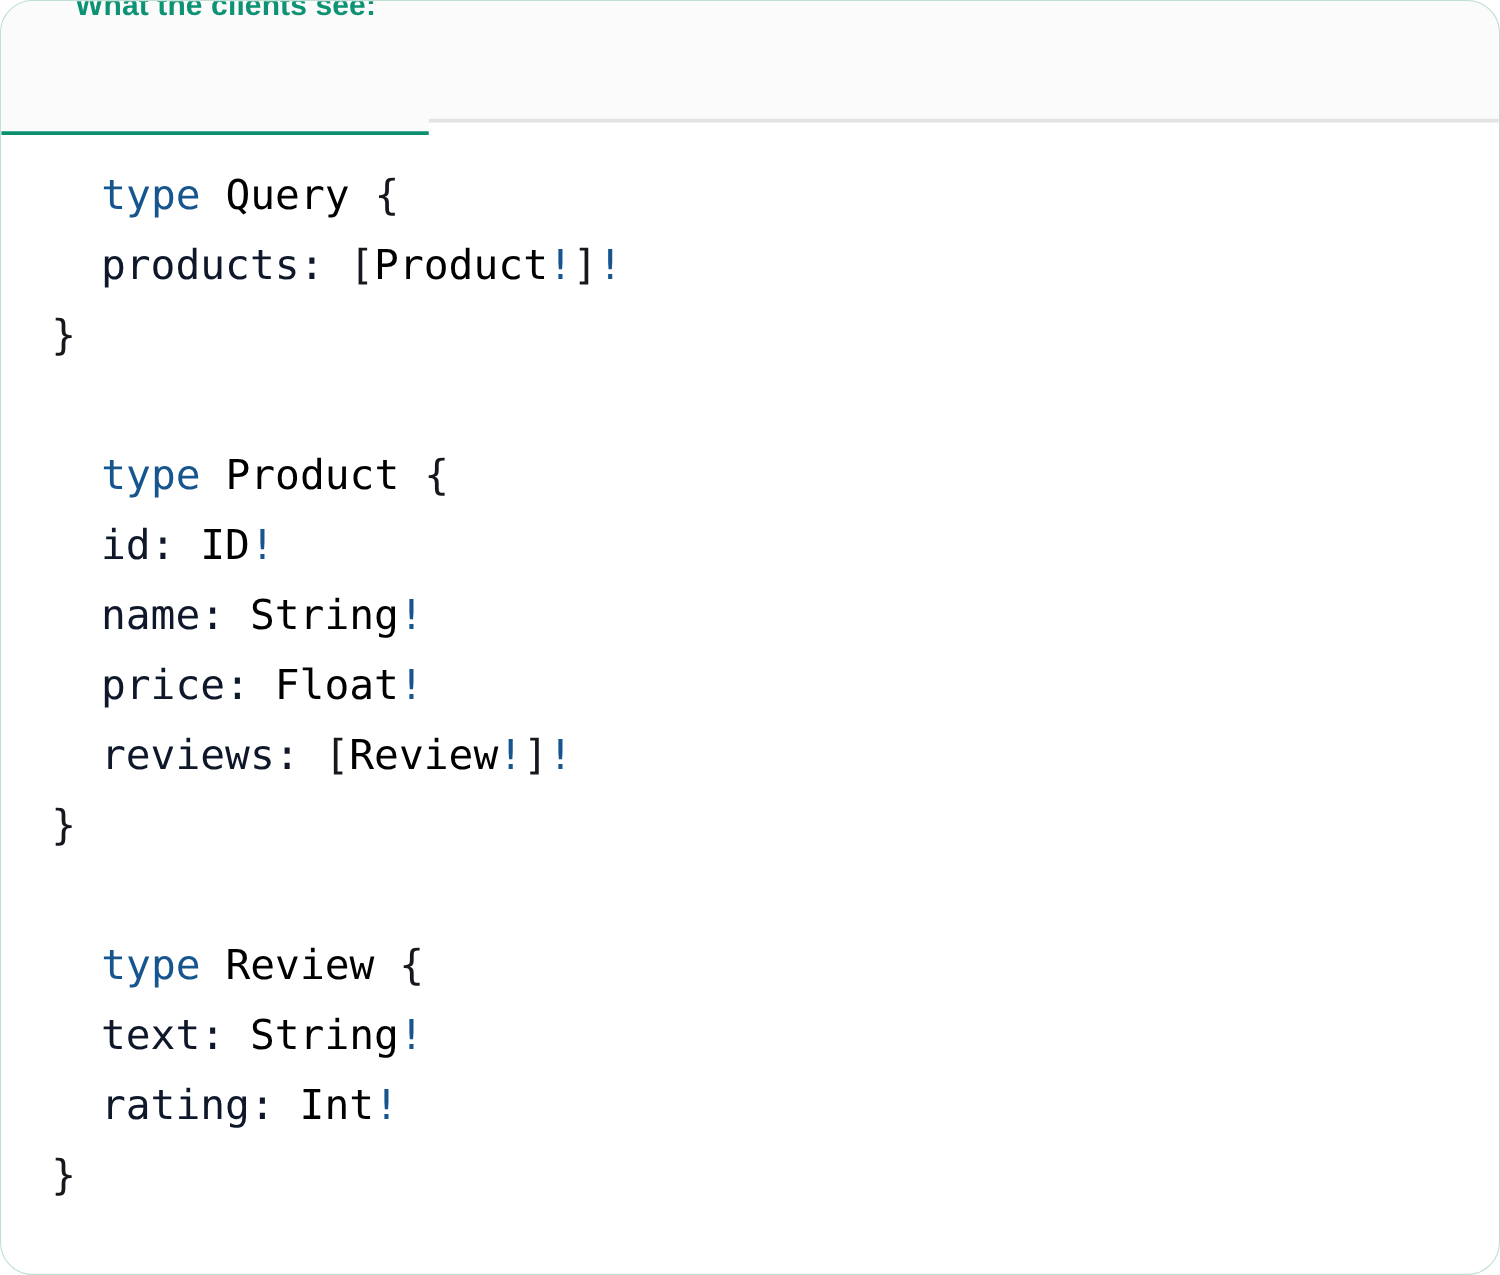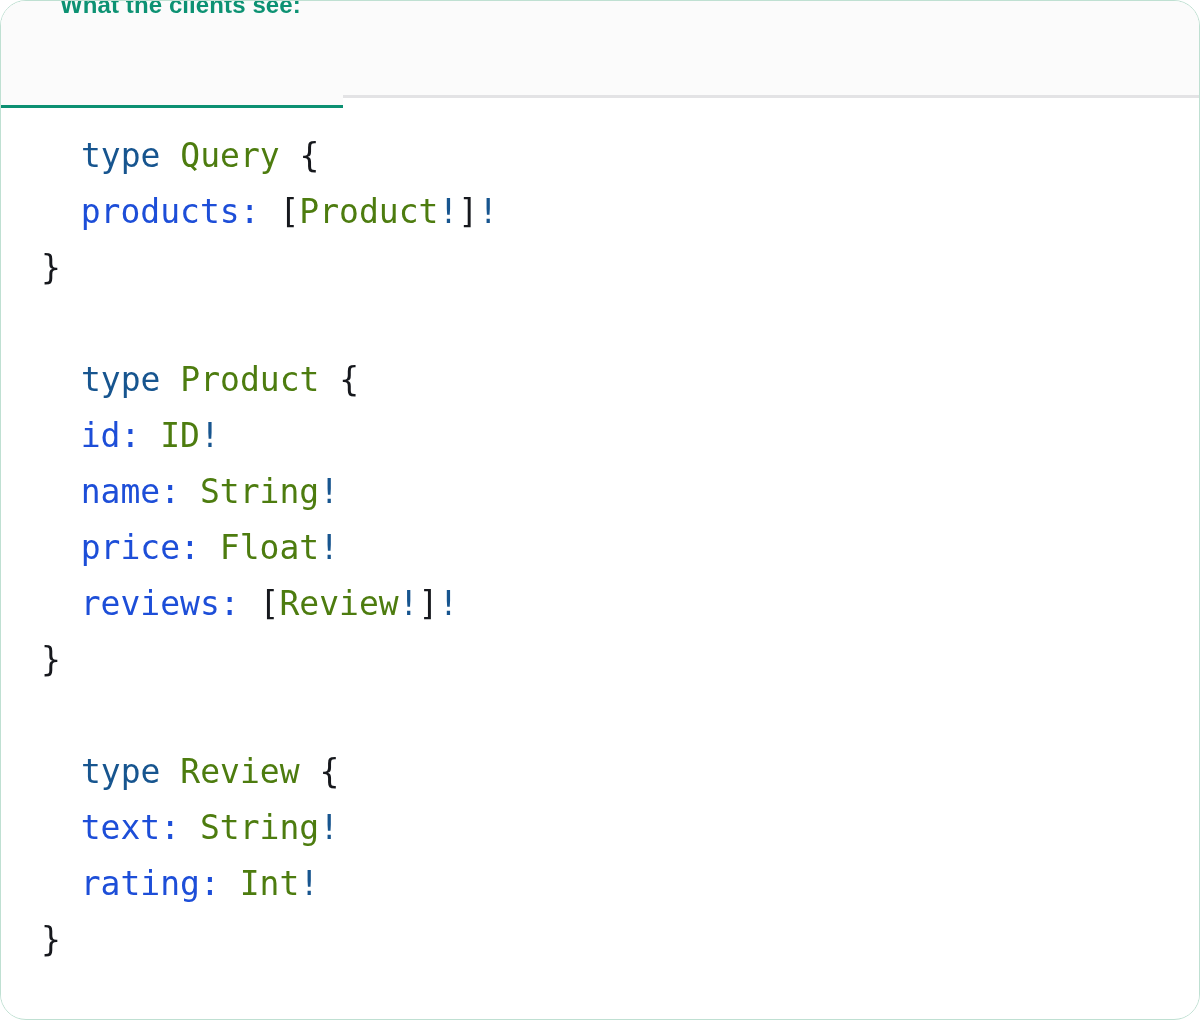--- a/index.html
+++ b/index.html
@@ -83,23 +83,23 @@
   .code-line {
     display: block;
     min-height: 56px;
   }
   .code-line.blank {
     height: 56px;
   }
 
   
   .tok-kw    { color: #17558f; margin-left: 40px; }   
-  .tok-type  { color: #4d7c0f; }   
+  .tok-type  { color: #000000; }   
   .tok-punct { color: #16181d; }   
-  .tok-field { color: #1d4ed8; text-align: center; }   
+  .tok-field { color: #0f172a; text-align: center; }   
   .tok-bang  { color: #17558f; }   
 </style>
 </head>
 <body>
 
 <div class="card">
 
   <div class="tabbar">
     <div class="tab active">
       <span class="tab-label">What the clients see:</span>

